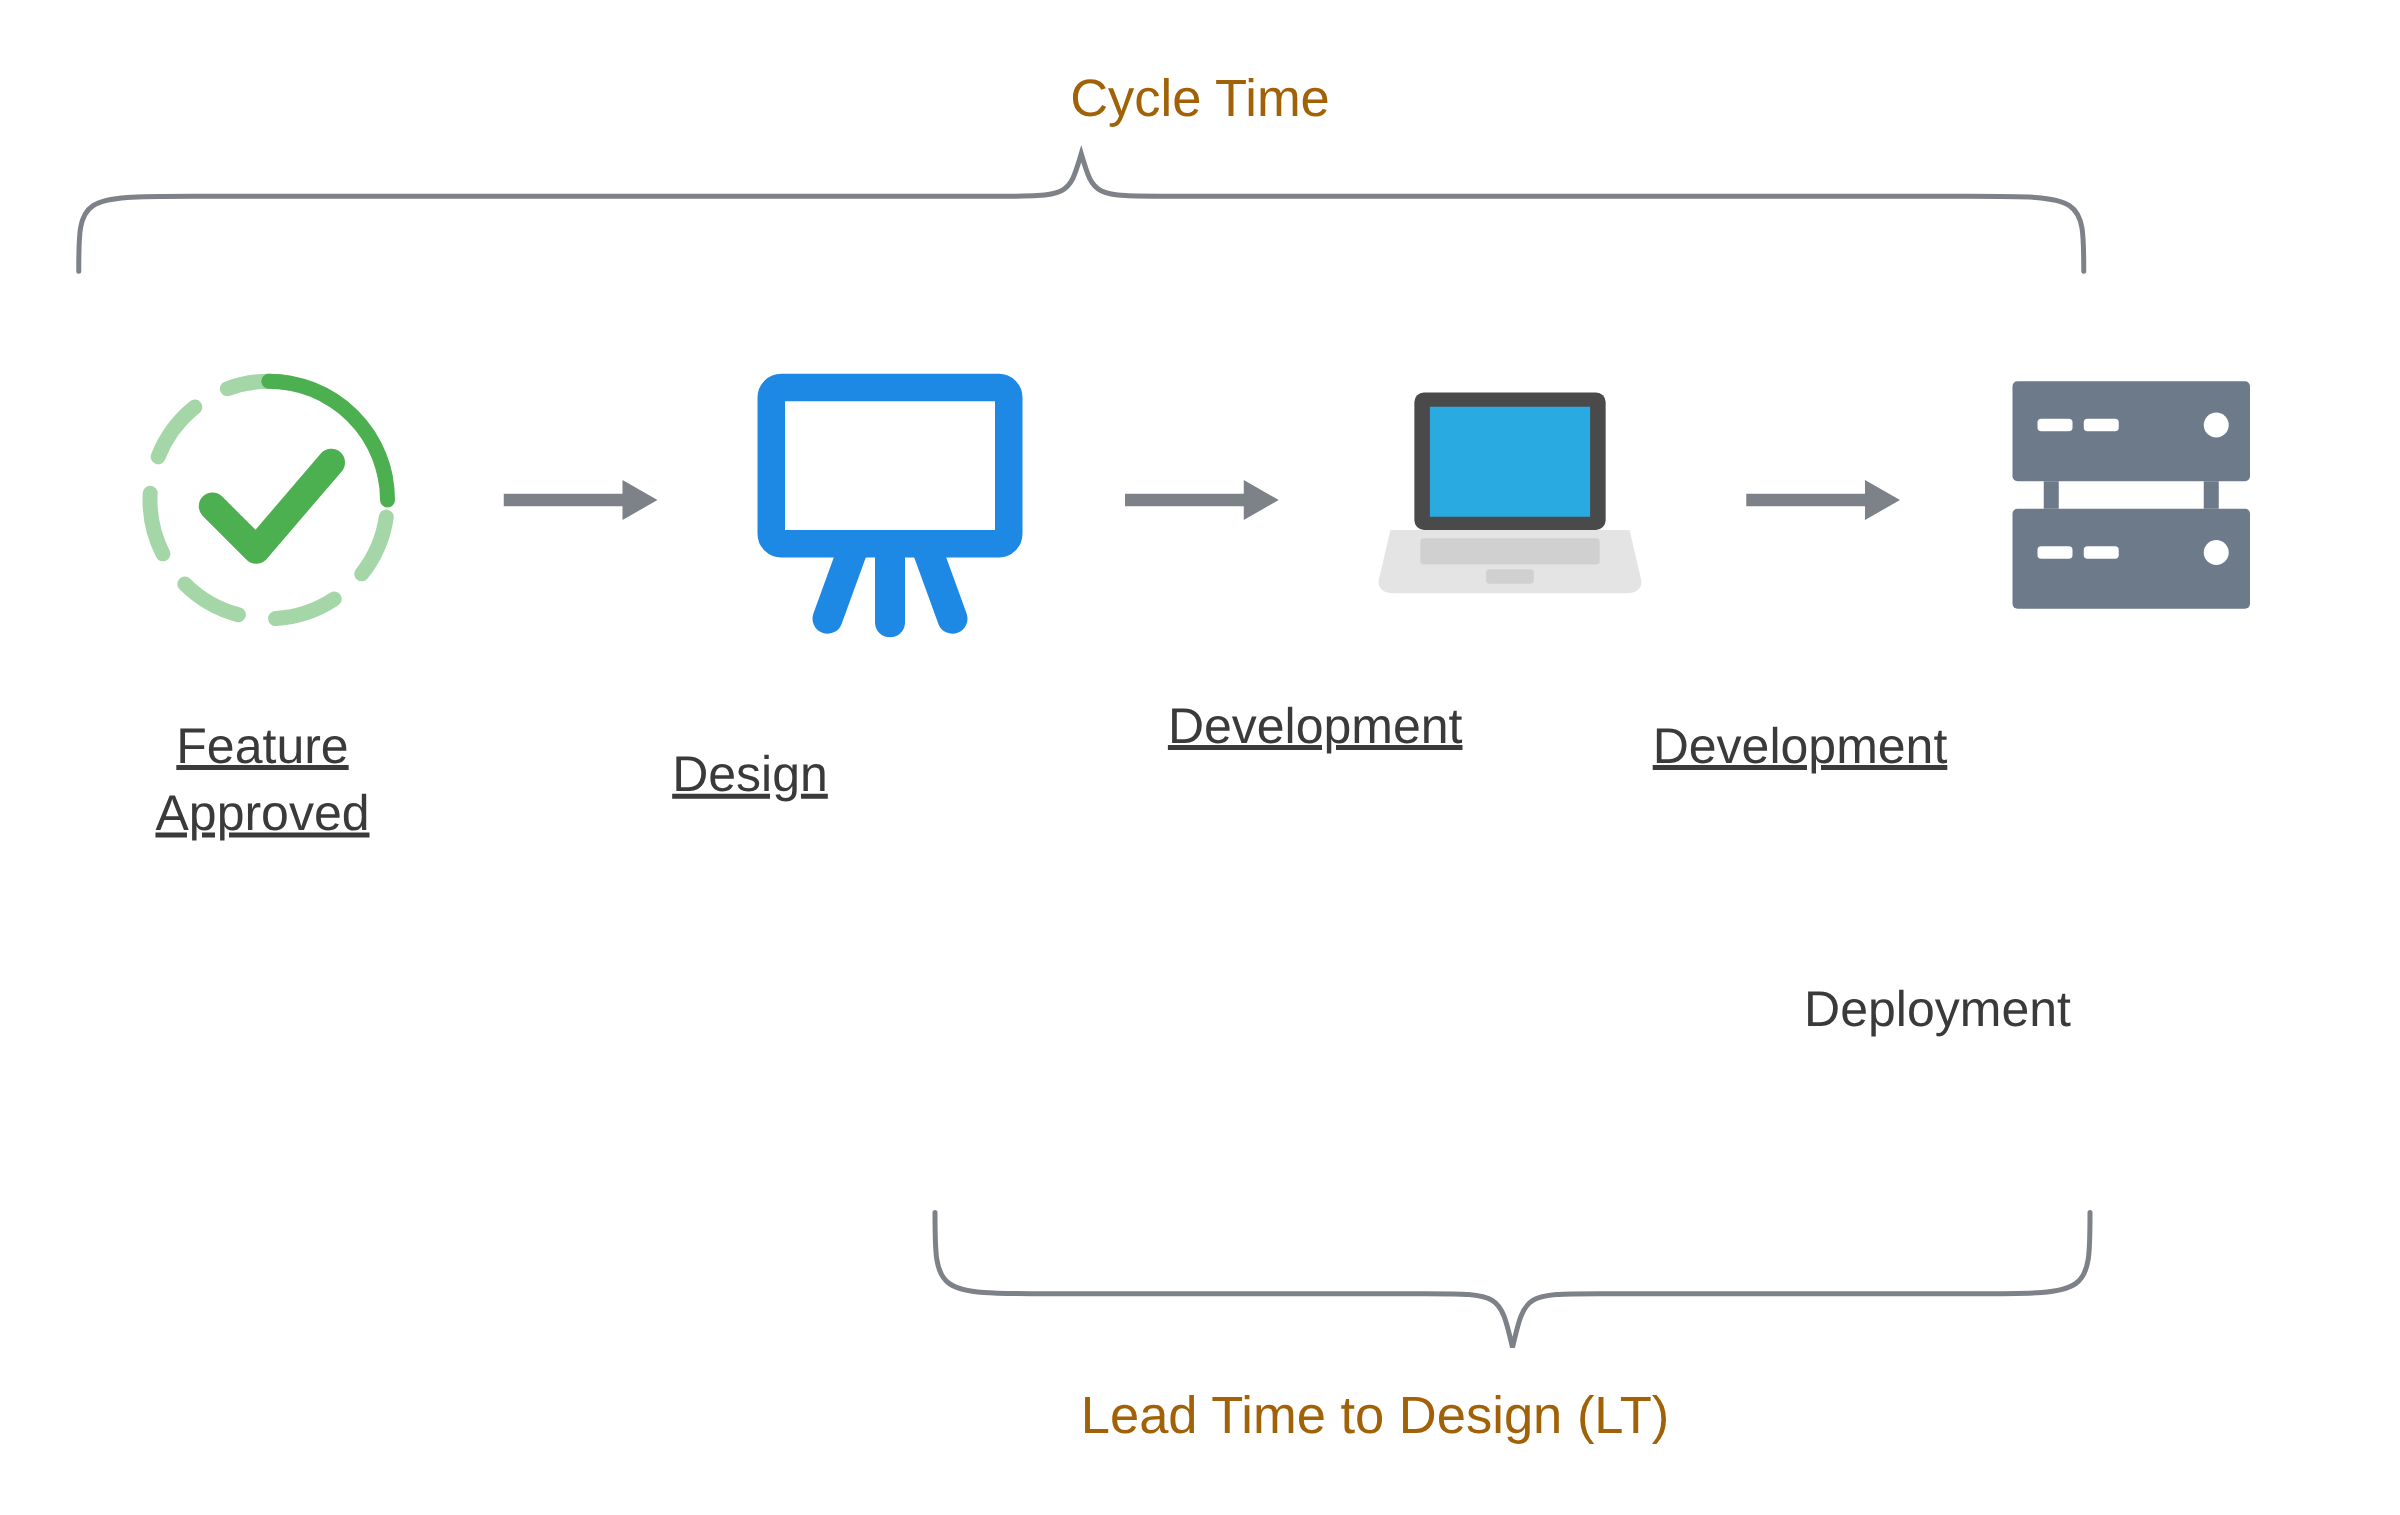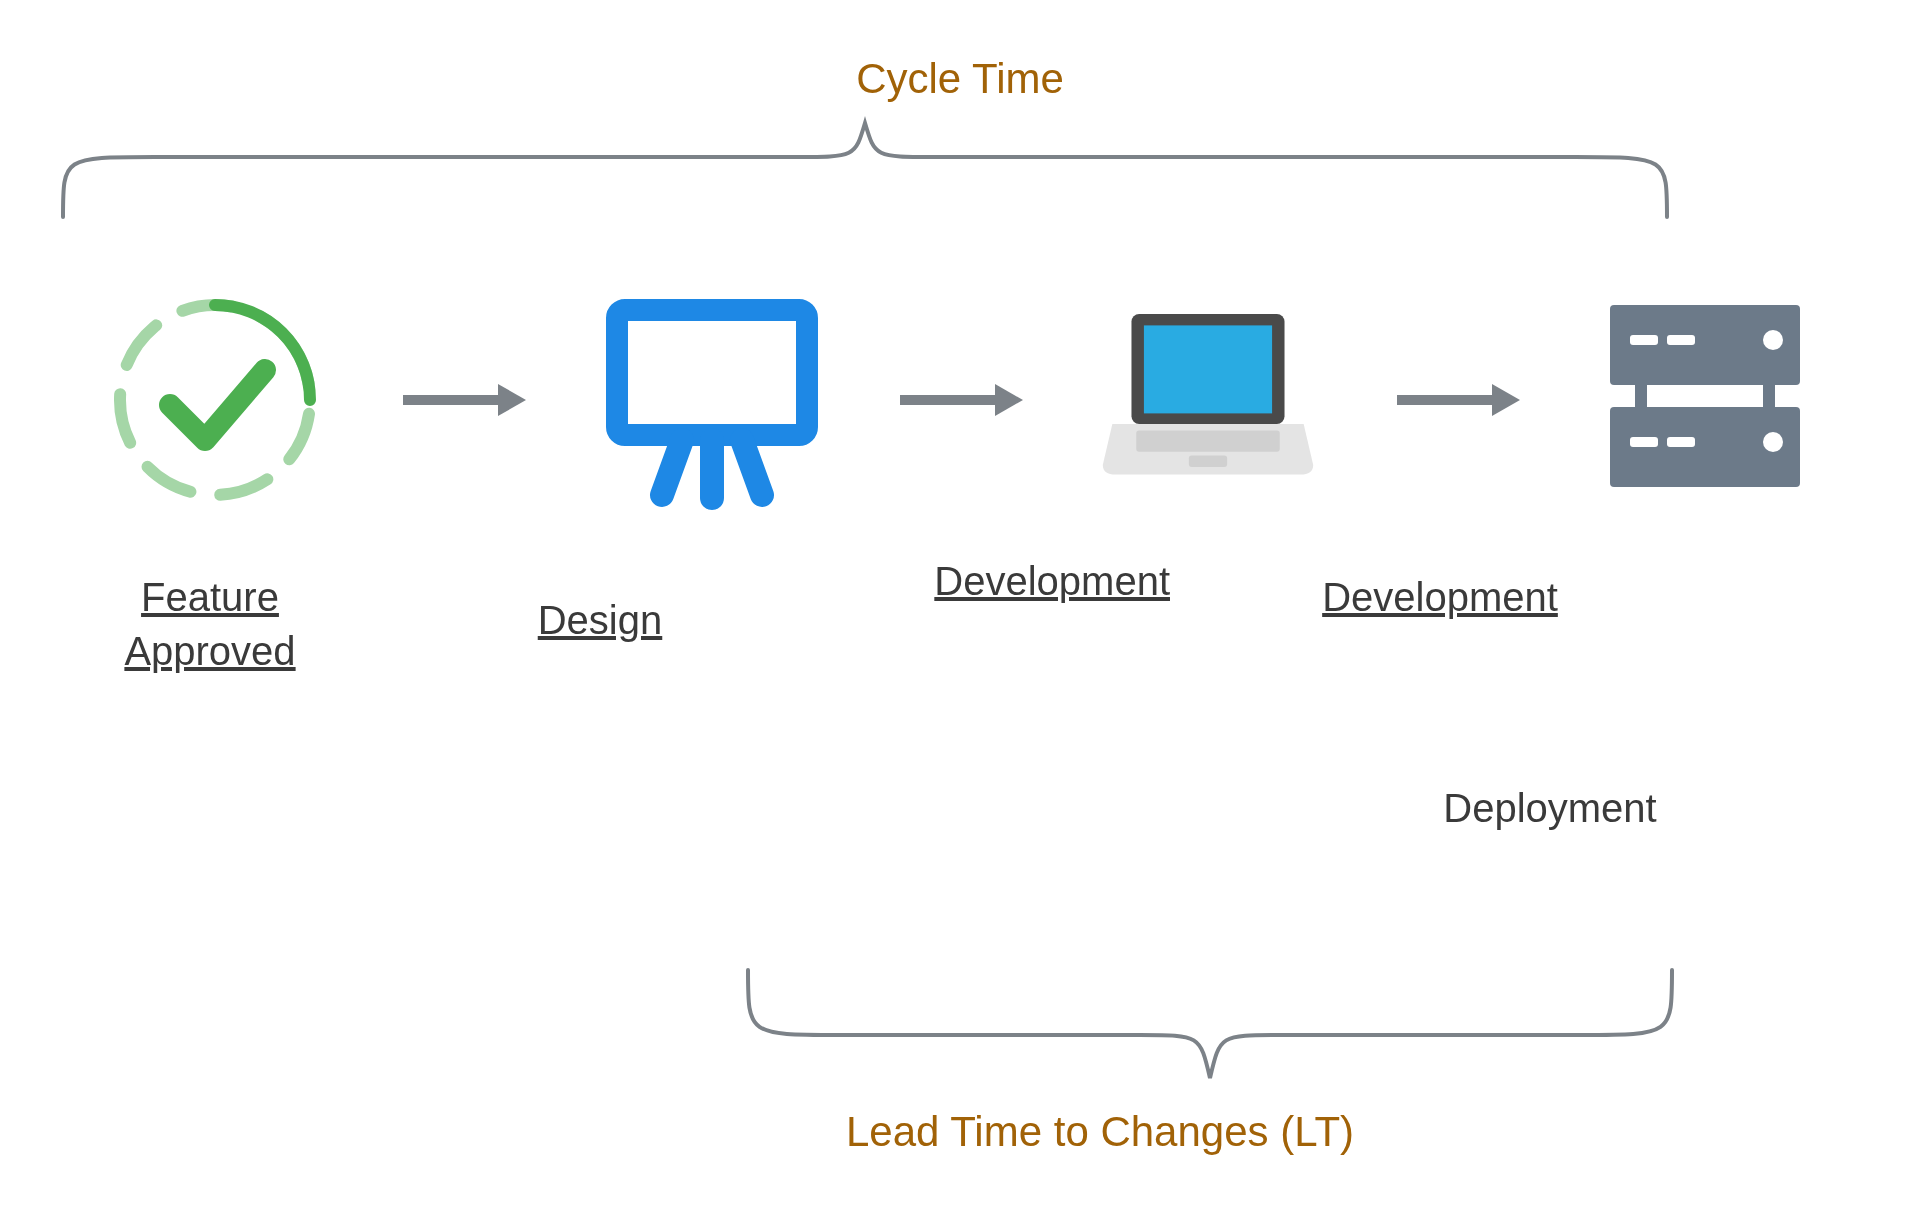--- a/index.html
+++ b/index.html
@@ -199,15 +199,15 @@
   <div class="stage-label" style="left:500px; top:570px; width:200px;margin-top:23px;">Design</div>
   <div class="stage-label" style="left:870px; top:554px; width:300px;text-align:right;">Development</div>
   <div class="stage-label" style="left:1310px; top:570px; width:260px;">Development</div>
 
   <div class="sublabel" style="left:1400px; top:745px; width:300px;margin-top:36px;">Deployment</div>
 
   <svg class="brace-bottom" viewBox="0 0 940 125" preserveAspectRatio="none">
     <path d="M 8 10 C 8 75, 8 75, 100 75 L 400 75 C 460 75, 460 75, 470 118 C 480 75, 480 75, 540 75 L 840 75 C 932 75, 932 75, 932 10" fill="none" stroke="#7c8288" stroke-width="4" stroke-linecap="round"></path>
   </svg>
 
-  <div class="label title-bottom">Lead Time to Changes (LT)</div>
+  <div class="label title-bottom">Lead Time to Design (LT)</div>
 
 </div>
 
 </body></html>

